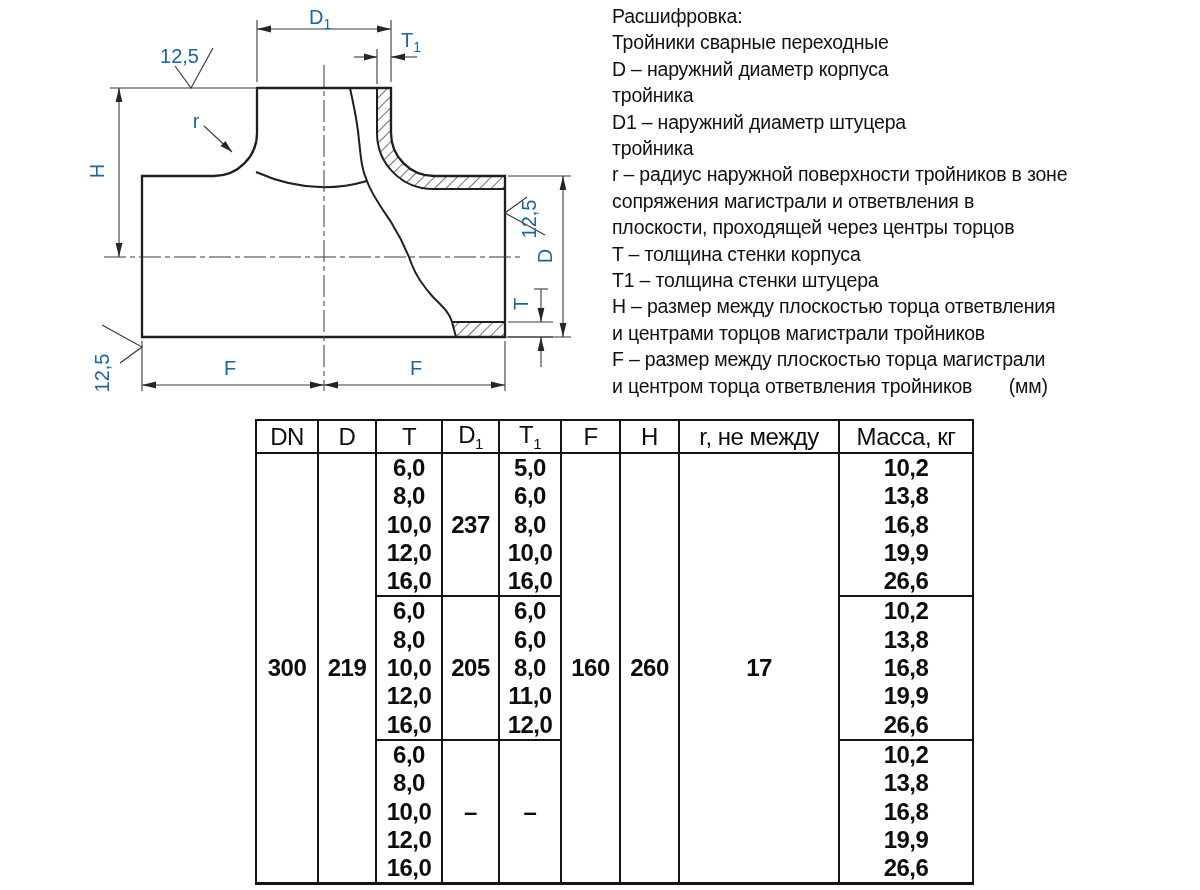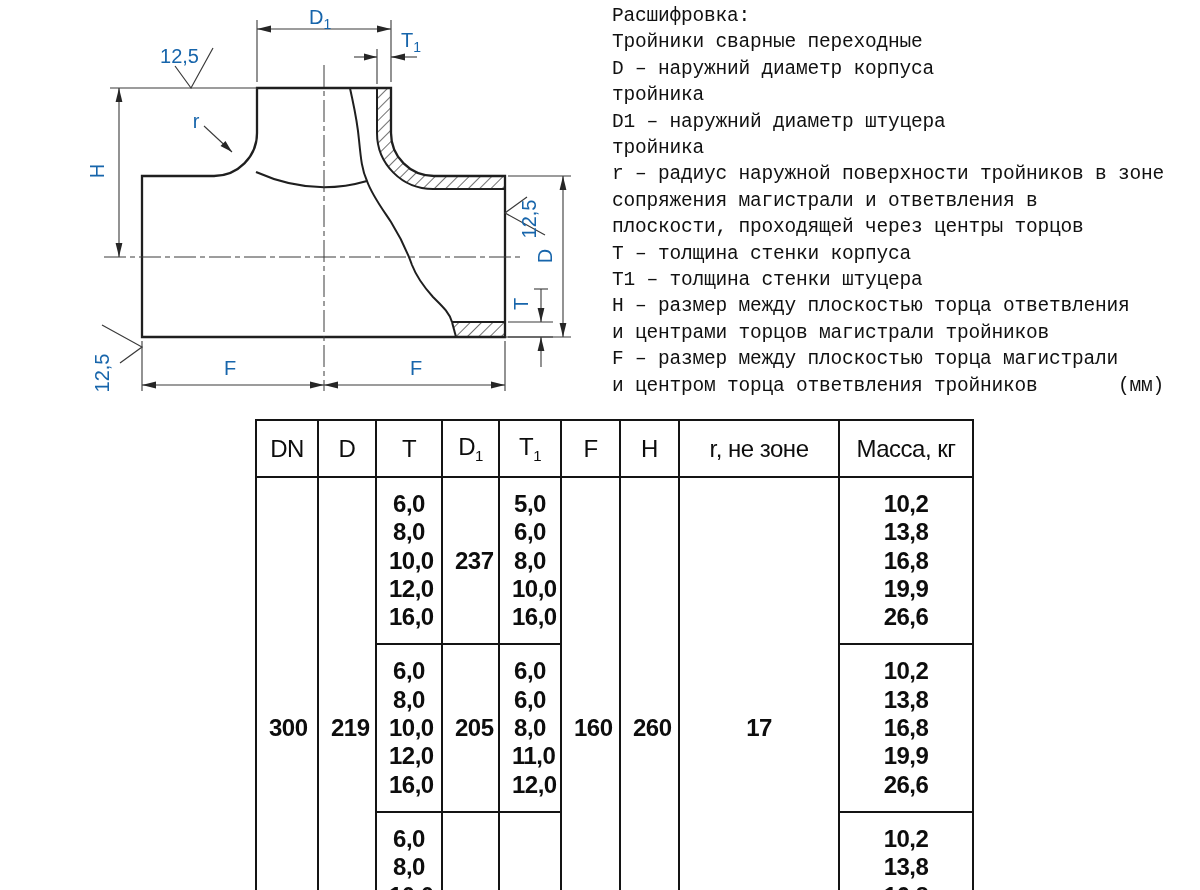--- a/index.html
+++ b/index.html
@@ -4,24 +4,24 @@
 <style>
   html,body{margin:0;padding:0;background:#ffffff;}
   .canvas{position:relative;width:1200px;height:890px;background:#fff;overflow:hidden;
           font-family:"Liberation Sans",sans-serif;color:#1d1d1d;}
   .drawing{position:absolute;left:0;top:0;}
   svg text{font-family:"Liberation Sans",sans-serif;}
   .dim-label{fill:#1765ab;font-size:20px;}
   .dim-sub{font-size:14px;}
   .legend{position:absolute;left:612px;top:3px;width:586px;
           font-size:19.5px;line-height:26.4px;letter-spacing:-0.2px;
-          white-space:pre-wrap;color:#111;font-family:Liberation Mono, monospace;}
+          white-space:pre-wrap;color:#111;}
   table.spec{position:absolute;left:255px;top:419px;border-collapse:collapse;
              table-layout:fixed;width:717px;background:#fff;}
-  table.spec th,table.spec td{border:2px solid #141414;padding:12px;text-align:center;
+  table.spec th,table.spec td{border:2px solid #141414;padding:0;text-align:center;
              font-size:24px;letter-spacing:-0.5px;color:#0d0d0d;font-weight:normal;}
   table.spec thead th{height:31px;}
   table.spec tbody td{vertical-align:middle;font-weight:bold;}
   table.spec tbody tr{height:142px;}
   td.lines{white-space:pre-line;line-height:28.3px;vertical-align:middle;}
   table.spec{border-bottom:3px solid #141414;}
   sub{font-size:15px;}
 </style>
 </head>
 <body>
@@ -158,21 +158,21 @@
     </colgroup>
     <thead>
       <tr>
         <th>DN</th>
         <th>D</th>
         <th>T</th>
         <th><span>D</span><sub>1</sub></th>
         <th><span>T</span><sub>1</sub></th>
         <th>F</th>
         <th>H</th>
-        <th>r, не зоне</th>
+        <th>r, не между</th>
         <th>Масса, кг</th>
       </tr>
     </thead>
     <tbody>
       <tr>
         <td rowspan="3">300</td>
         <td rowspan="3">219</td>
         <td class="lines">6,0
 8,0
 10,0

